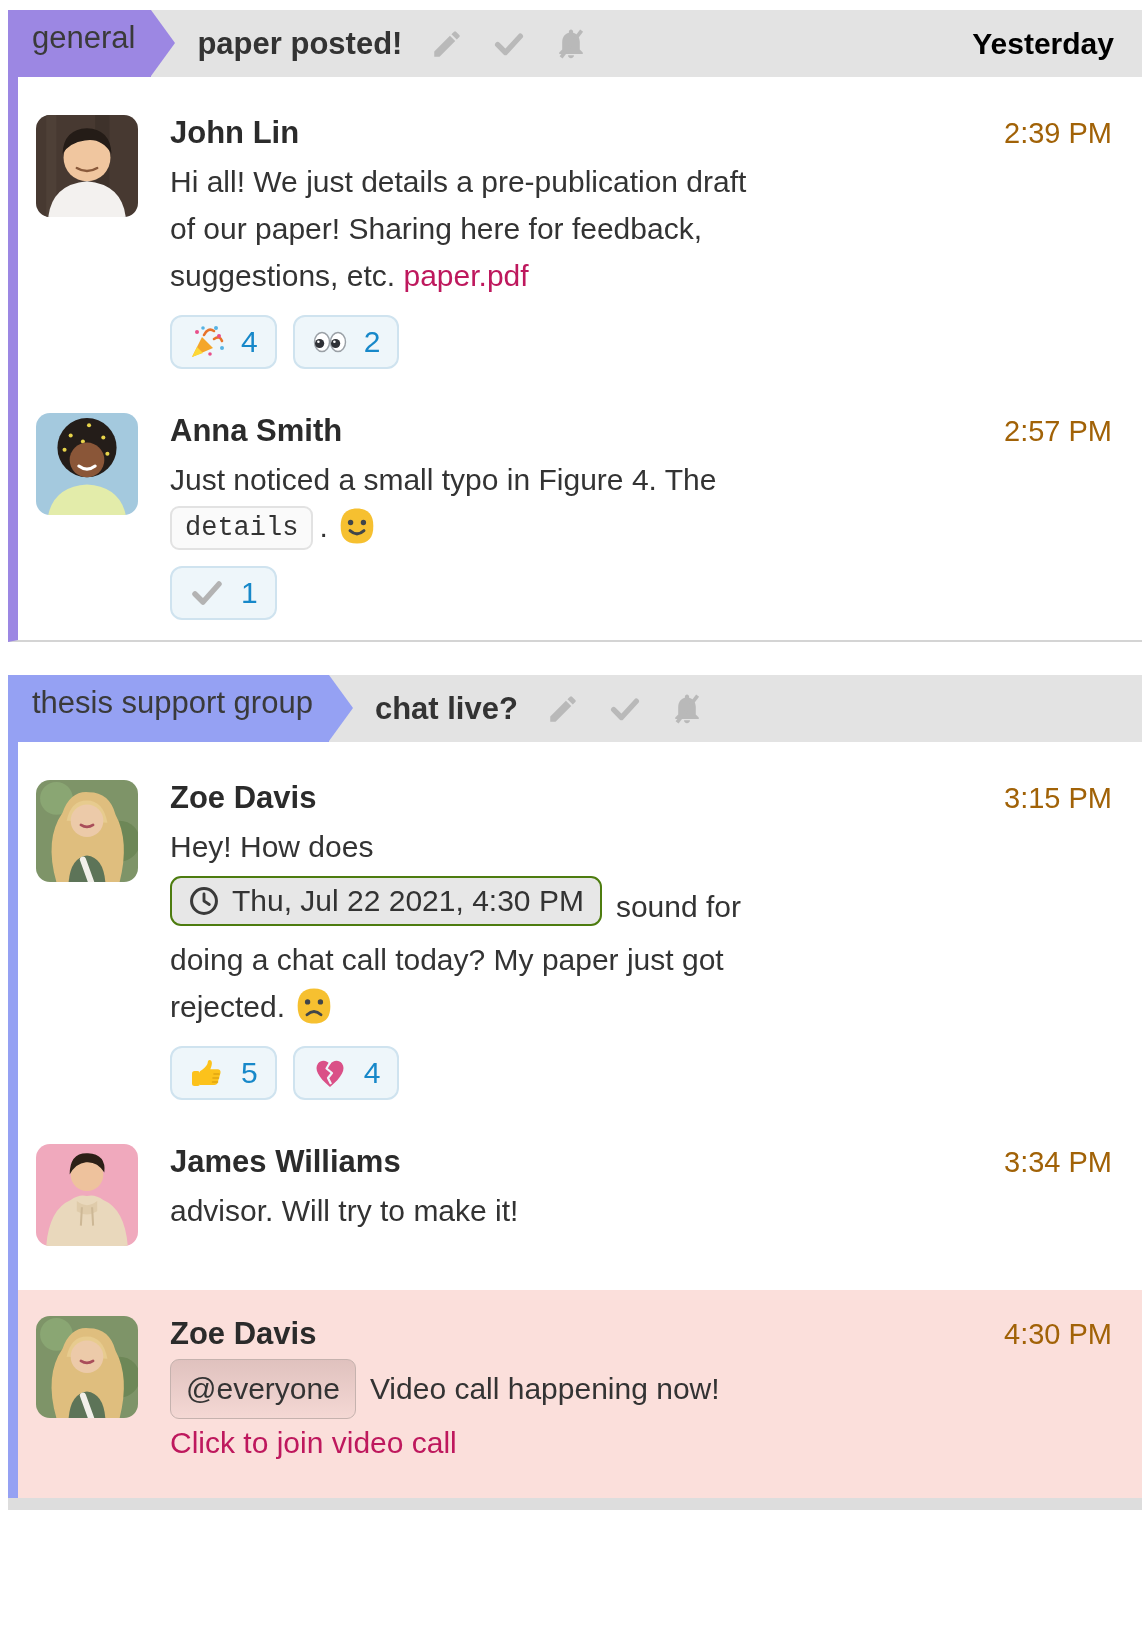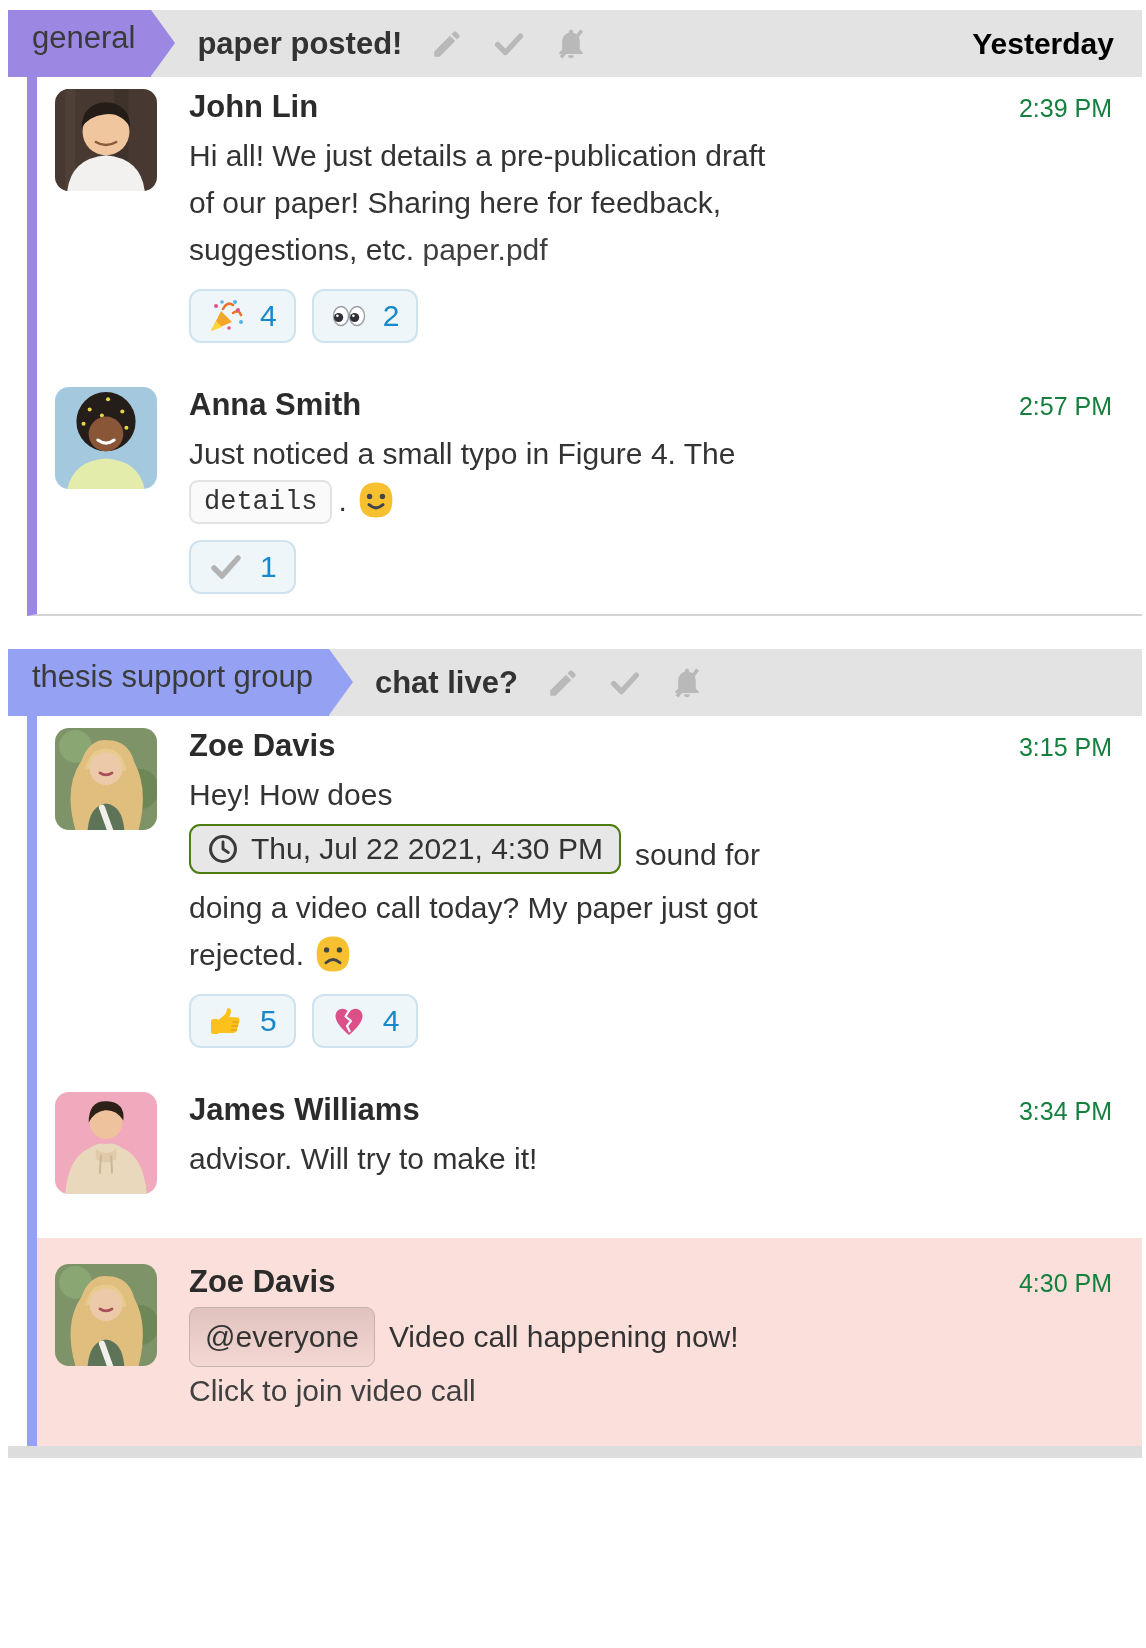--- a/index.html
+++ b/index.html
@@ -36,40 +36,39 @@
   .bar-icon svg { width: 34px; height: 34px; }
   .bar-date {
     margin-left: auto; padding-right: 28px;
     color: #000000; font-weight: 600; font-size: 30px;
   }
 
   
   .msg-area {
     background: #fff;
     border-left: 10px solid #9c87e3;
-    padding: 12px 0 20px 0;
-    margin-left: 19px;
+    padding: 38px 0 20px 0;
   }
   .sec1 .msg-area { border-left-color: #9c87e3; border-bottom: 2px solid #d4d4d4; }
   .sec2 .msg-area { border-left-color: #95a1f3; padding-bottom: 0; }
 
   .message { display: flex; padding: 0 30px 0 18px; margin-bottom: 44px; }
   .message:last-child { margin-bottom: 0; }
   .avatar {
     width: 102px; height: 102px; flex: none;
     border-radius: 14px; overflow: hidden; margin-right: 32px; cursor: pointer;
   }
   .avatar svg { display: block; width: 102px; height: 102px; }
   .msg-main { flex: 1; min-width: 0; }
   .msg-head { display: flex; justify-content: space-between; align-items: baseline; }
   .sender { font-weight: bold; font-size: 31px; color: #2b2b2b; cursor: pointer; }
-  .msg-time { color: #15803d; font-size: 25px; }
+  .msg-time { color: #a16207; font-size: 29px; }
   .msg-body { font-size: 30px; color: #333; margin-top: 7px; }
   .line { line-height: 47px; }
-  .msg-link { color: #404040; text-decoration: none; cursor: pointer; }
+  .msg-link { color: #be185d; text-decoration: none; cursor: pointer; }
 
   code.inline {
     font-family: "Liberation Mono", "DejaVu Sans Mono", monospace;
     font-size: 27px; color: #333;
     background: #fafafa; border: 2px solid #e2e2e2; border-radius: 9px;
     padding: 3px 13px; margin: 0 6px; white-space: nowrap; display: inline-block;
     line-height: 34px; vertical-align: 2px;
   }
   .inline-emoji { width: 42px; height: 42px; vertical-align: -10px; margin-left: 8px; display: inline-block; }
 
@@ -293,21 +292,21 @@
             <div class="line">Hey! How does</div>
             <div class="line" style="margin:6px 0;">
               <span class="time-pill">
                   <svg viewBox="0 0 36 36">
                     <circle cx="18" cy="18" r="14" stroke="#3a3a3a" stroke-width="3.4" fill="none"></circle>
                     <path d="M18 10 L18 18 L24 22" stroke="#3a3a3a" stroke-width="3.2" fill="none" stroke-linecap="round" stroke-linejoin="round"></path>
                   </svg>
                   <span>Thu, Jul 22 2021, 4:30 PM</span>
                 </span><span>sound for</span>
             </div>
-            <div class="line">doing a video call today? My paper just got</div>
+            <div class="line">doing a chat call today? My paper just got</div>
             <div class="line">
               <span>rejected.</span><svg class="inline-emoji" viewBox="0 0 36 36">
                 <path d="M18 3 C8 3 4 9 4 18 C4 28 8 33 18 33 C28 33 32 28 32 18 C32 9 28 3 18 3Z" fill="#f6c030"></path>
                 <circle cx="12.5" cy="14.5" r="2.3" fill="#40454a"></circle>
                   <circle cx="23.5" cy="14.5" r="2.3" fill="#40454a"></circle>
                 <path d="M12 25.5 Q18 20 24 25.5" stroke="#40454a" stroke-width="2.5" fill="none" stroke-linecap="round"></path>
               </svg>
             </div>
           </div>
           <div class="reactions">

